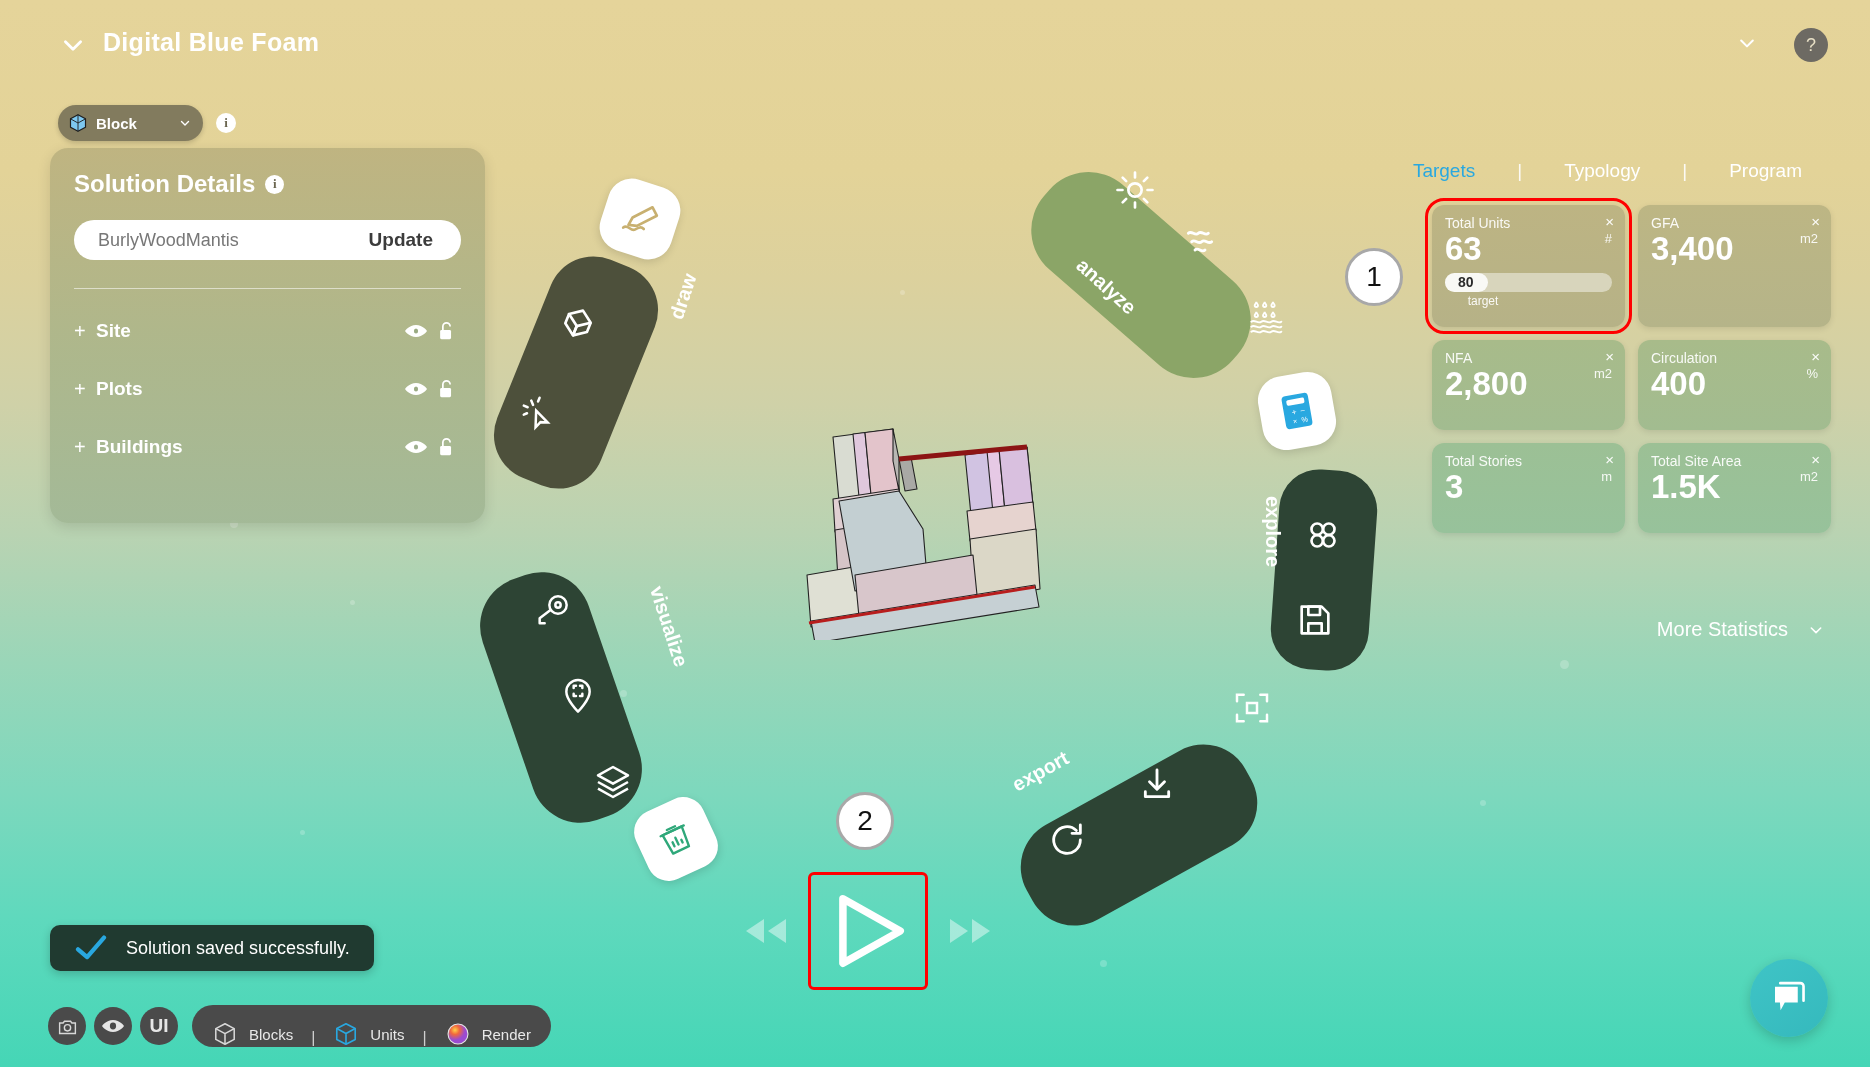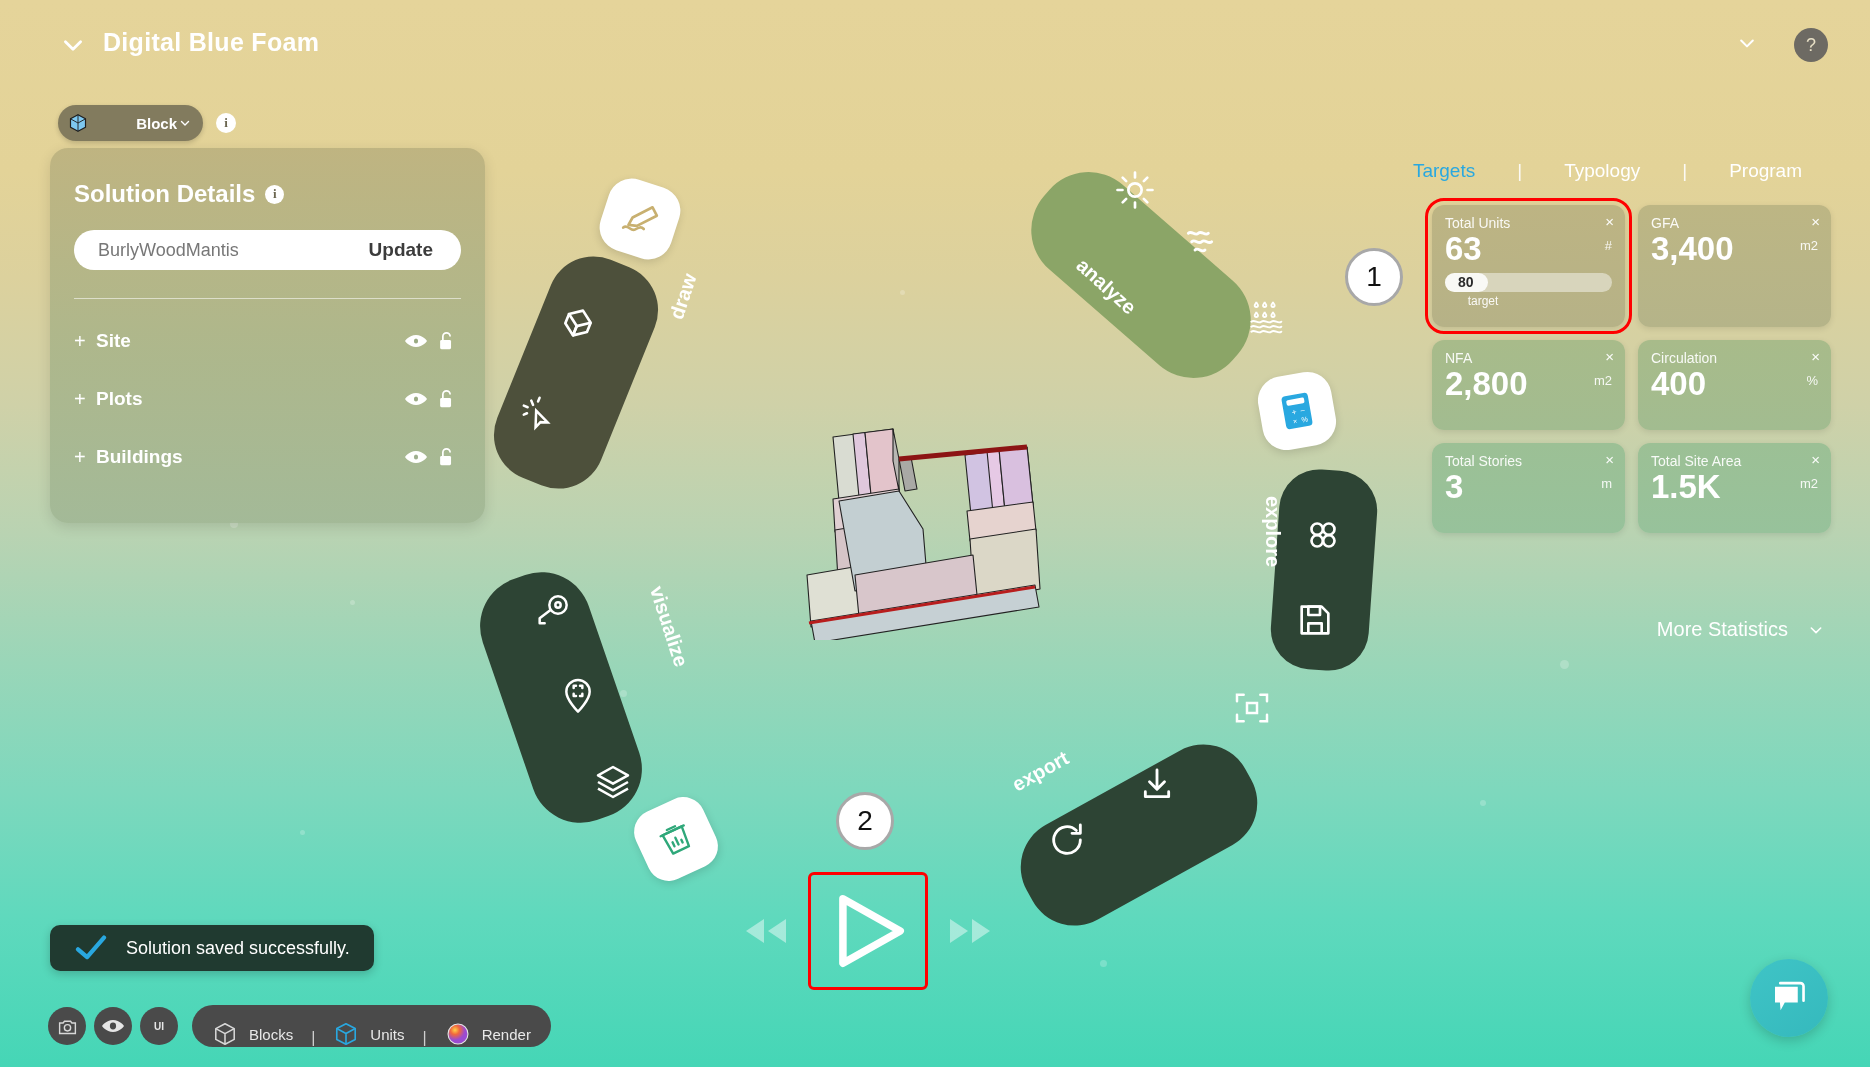--- a/index.html
+++ b/index.html
@@ -30,41 +30,40 @@
     border-radius:50%; background:#6d6a63; color:#e8e0c6;
     font-size:18px; display:flex; align-items:center; justify-content:center;
     cursor:pointer;
   }
 
   
   .block-sel {
     position:absolute; left:58px; top:105px;
     height:36px; min-width:145px; border-radius:18px;
     background:#827b5e; display:flex; align-items:center;
-    padding:0 10px 0 10px; gap:0; cursor:pointer;
+    padding:0 10px 0 10px; gap:8px; cursor:pointer;
     box-shadow:0 2px 5px rgba(0,0,0,.18);
-    text-align:right;
   }
   .block-sel .cube { width:20px; height:20px; }
   .block-sel .lbl { color:#fff; font-size:15px; font-weight:600; flex:1; }
   .block-sel .chev { width:16px; height:12px; }
   .block-info {
     position:absolute; left:216px; top:113px; width:20px; height:20px;
     border-radius:50%; background:#fff; color:#6b6650;
     font-size:13px; font-weight:700; font-family:"Liberation Serif", serif;
     display:flex; align-items:center; justify-content:center; cursor:pointer;
   }
 
   
   .sd-panel {
     position:absolute; left:50px; top:148px; width:435px; height:375px;
     border-radius:18px;
     background:linear-gradient(to bottom, rgba(186,176,126,.88) 0%, rgba(168,180,137,.88) 55%, rgba(160,182,148,.88) 100%);
     box-shadow:0 4px 14px rgba(0,0,0,.12);
-    padding:32px 24px;
+    padding:22px 24px;
   }
   .sd-title { font-size:24px; font-weight:700; color:#fff; display:flex; align-items:center; gap:10px; }
   .sd-title .i {
     width:19px; height:19px; border-radius:50%; background:#fff; color:#6b6650;
     font-size:13px; font-weight:700; font-family:"Liberation Serif", serif;
     display:flex; align-items:center; justify-content:center; cursor:pointer;
   }
   .sd-name-row {
     margin-top:22px; height:40px; border-radius:20px; background:#fff;
     display:flex; align-items:center; padding:0 6px 0 24px;
@@ -115,21 +114,21 @@
   .stat-card {
     position:relative; border-radius:12px; padding:10px 13px 8px 13px;
     box-shadow:0 2px 6px rgba(0,0,0,.10);
     min-height:90px;
   }
   .stat-card .lbl { font-size:14px; color:rgba(255,255,255,.92); }
   .stat-card .x {
     position:absolute; right:11px; top:9px; font-size:15px;
     color:rgba(255,255,255,.95); cursor:pointer; line-height:1;
   }
-  .stat-card .valrow { display:flex; align-items:center; justify-content:space-between; }
+  .stat-card .valrow { display:flex; align-items:flex-start; justify-content:space-between; }
   .stat-card .val { font-size:33px; font-weight:700; color:#fff; line-height:1.05; margin-top:1px; }
   .stat-card .unit { font-size:13px; color:rgba(255,255,255,.9); padding-bottom:7px; }
   .stat-card.tall { min-height:122px; }
   .target-bar {
     margin-top:6px; height:19px; border-radius:10px;
     background:rgba(255,255,255,.45); width:100%; position:relative;
   }
   .target-bar .tv {
     position:absolute; left:13px; top:1px; font-size:14px; font-weight:700; color:#2c2c2c;
   }
@@ -536,21 +535,21 @@
         <circle cx="12" cy="13.5" r="3.6"></circle>
       </svg>
   </div>
   <div class="bb-circle">
     <svg width="24" height="18" viewBox="0 0 24 16">
         <path d="M1 8s4-6 11-6 11 6 11 6-4 6-11 6S1 8 1 8z" fill="#e6e6e6"></path>
         <ellipse cx="12" cy="8" rx="3.1" ry="3.4" fill="#4a4a4a"></ellipse>
       </svg>
   </div>
   <div class="bb-circle">
-    <span style="color:#e6e6e6;font-size:10px;font-weight:700;">UI</span>
+    <span style="color:#e6e6e6;font-size:19px;font-weight:700;">UI</span>
   </div>
   <div class="bb-group">
     <div class="bb-item">
       <svg width="26" height="26" viewBox="0 0 24 24" fill="none" stroke="#d8d8d8" stroke-width="1.4" stroke-linejoin="round">
           <path d="M12 2.5L20.5 7v10L12 21.5 3.5 17V7z"></path>
           <path d="M3.5 7L12 11.6 20.5 7M12 11.6v9.9"></path>
         </svg>
       <span>Blocks</span>
     </div>
     <div class="bb-sep">|</div>

